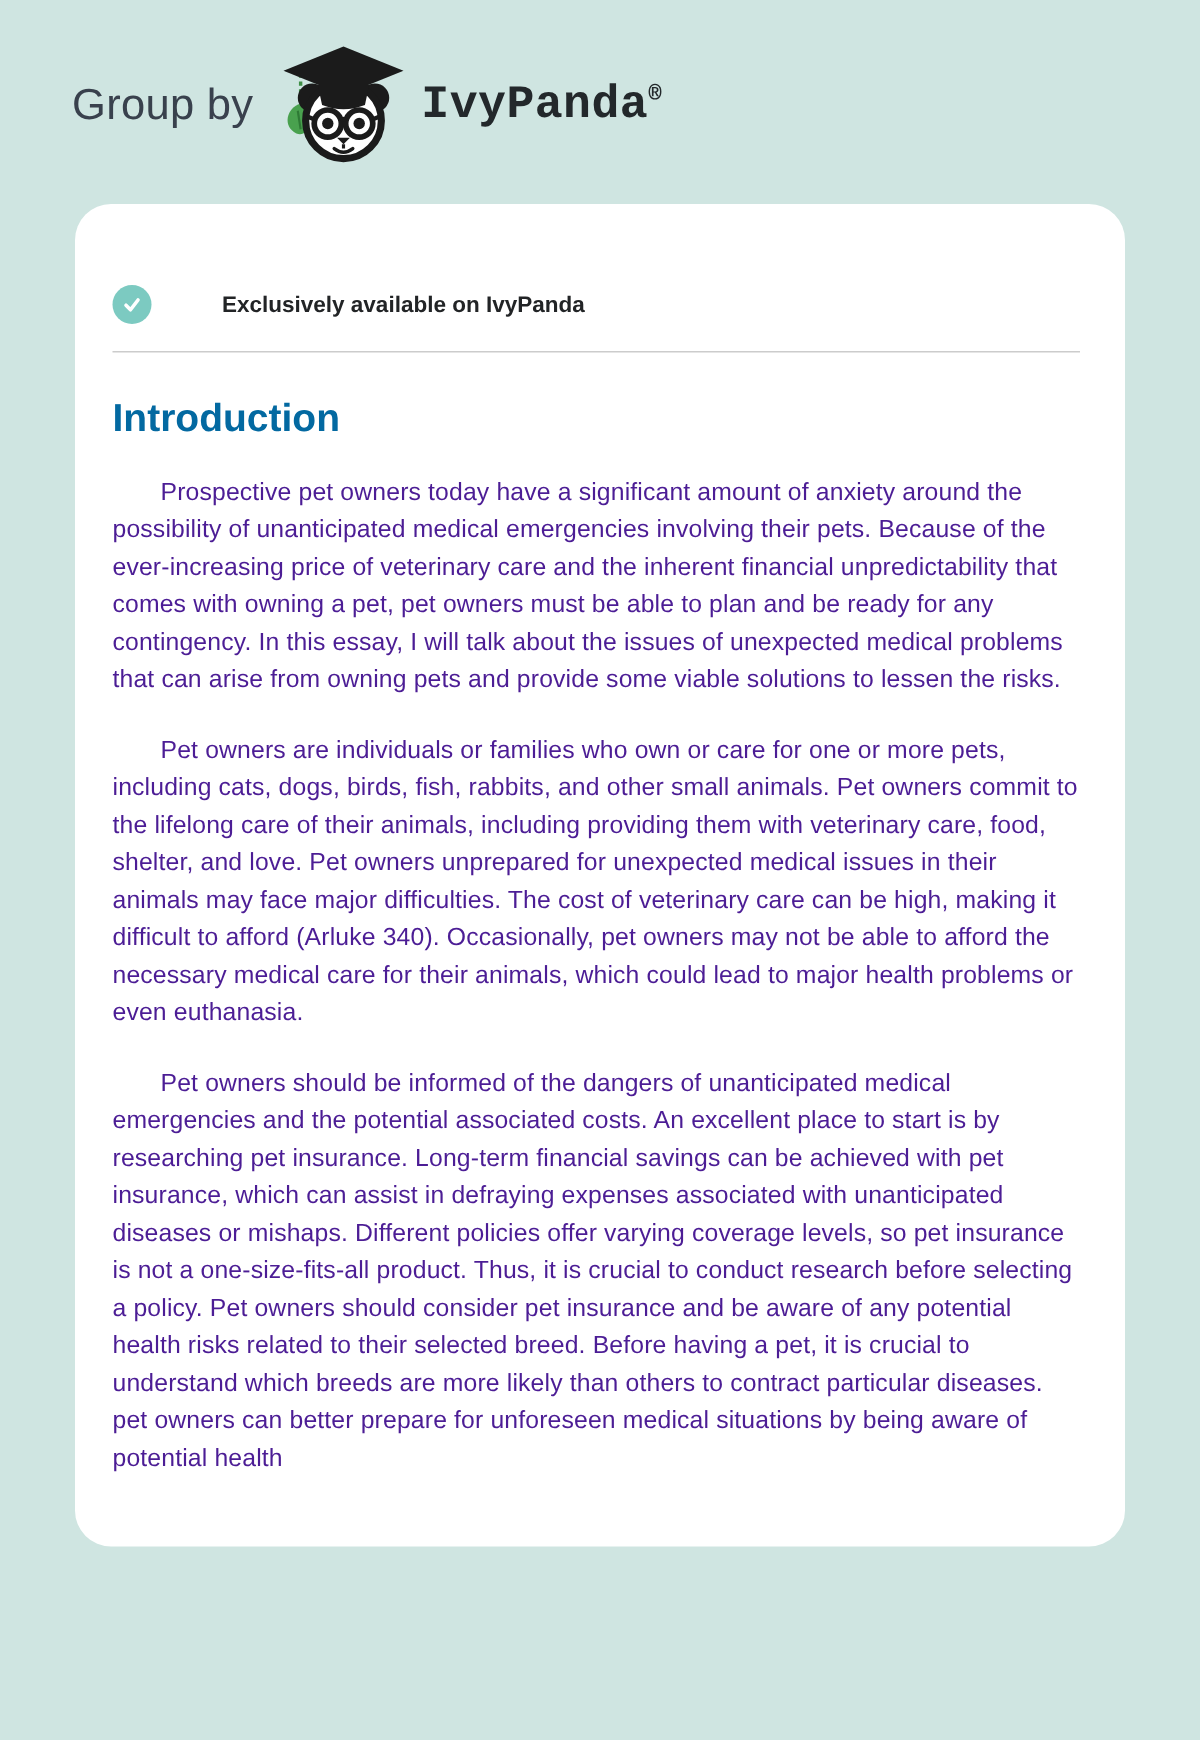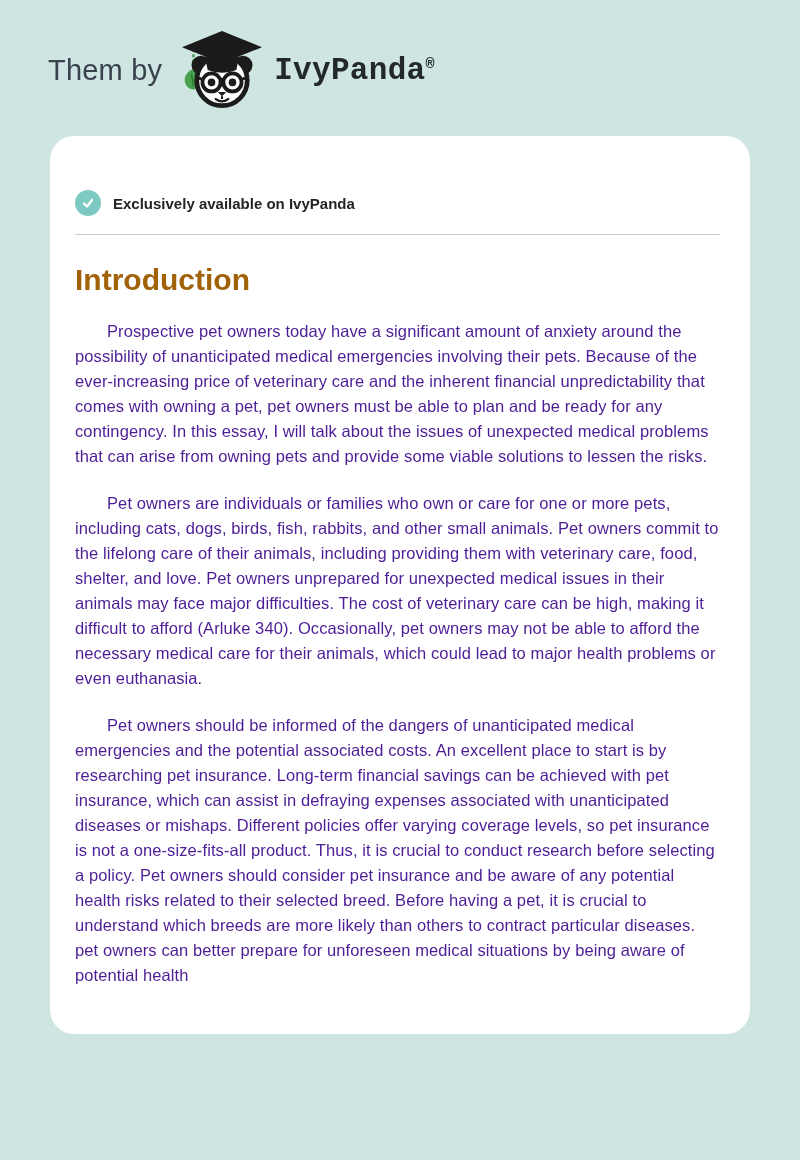--- a/index.html
+++ b/index.html
@@ -45,20 +45,21 @@
     font-size: 29px;
     font-weight: 700;
     color: #1b1c1e;
     line-height: 1.45;
     letter-spacing: 0.1px;
   }
   .badge-row {
     display: flex;
     align-items: center;
     margin-top: 22px;
+    gap: 35px;
   }
   .badge-circle {
     width: 26px;
     height: 26px;
     border-radius: 50%;
     background: #7ccac1;
     display: flex;
     align-items: center;
     justify-content: center;
     flex: 0 0 auto;
@@ -68,39 +69,39 @@
     font-size: 15px;
     font-weight: 700;
     color: #222426;
   }
   .card-divider {
     border: none;
     border-top: 1px solid #cccccc;
     margin-top: 18px;
   }
   .section-heading {
-    font-size: 30px;
+    font-size: 26px;
     font-weight: 700;
-    color: #a16207;
+    color: #0369a1;
     margin-top: 28px;
   }
   .body-paragraph {
     margin-top: 22px;
     font-size: 16.5px;
     line-height: 25px;
     color: #4c1d95;
     text-indent: 32px;
     letter-spacing: 0.1px;
   }
 </style>
 </head>
 <body>
 
 <header class="site-header">
-  <span class="essay-by">Them by</span>
+  <span class="essay-by">Group by</span>
 
   <span class="logo-mark">
     <svg width="84" height="80" viewBox="0 0 88 84" xmlns="http://www.w3.org/2000/svg" aria-hidden="true">
 
       <line x1="14" y1="20" x2="14" y2="44" stroke="#3f8f46" stroke-width="2.4" stroke-dasharray="3,2.5"></line>
 
       <path d="M 14,41 C 4,44 1,57 11,62 C 20,65 22,52 18,43 Z" fill="#49a14e"></path>
       <path d="M 12,46 L 14,59" stroke="#2e7a35" stroke-width="1.5" fill="none"></path>
 
       <circle cx="22" cy="37" r="10" fill="#1b1b1b"></circle>

